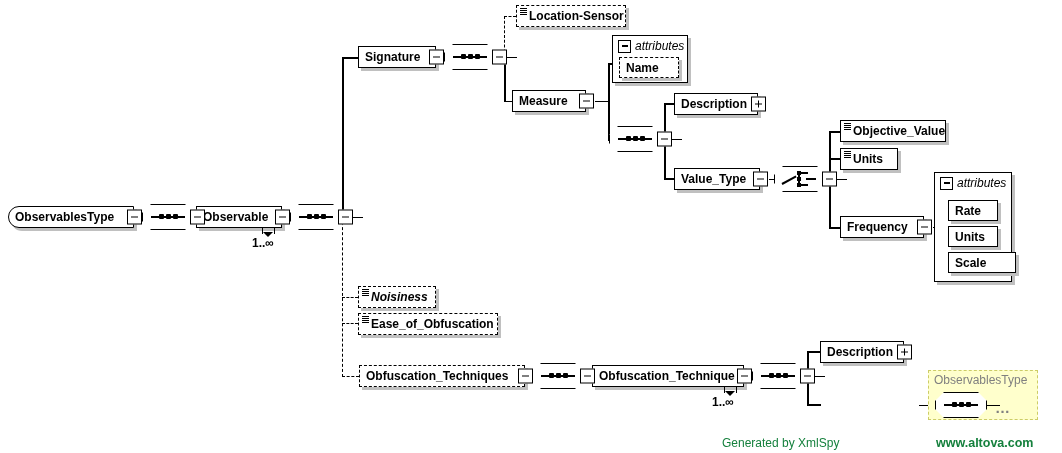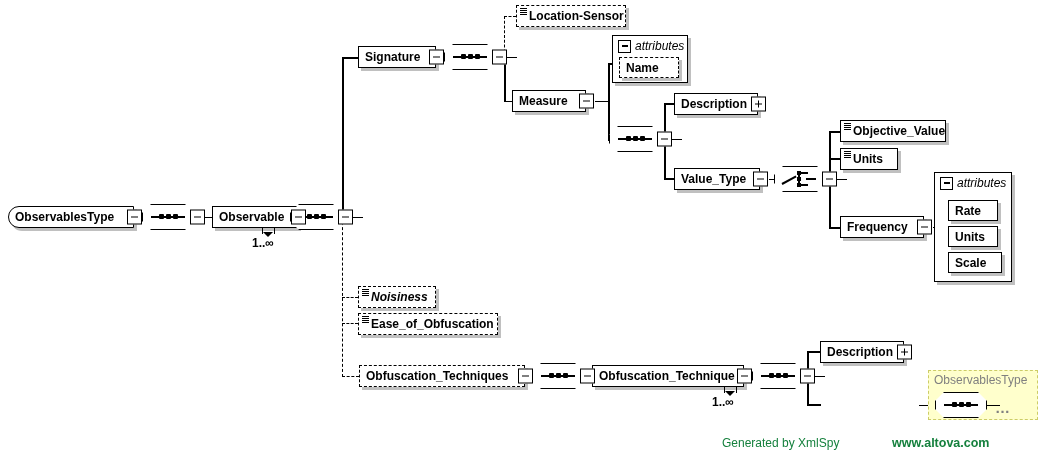--- a/index.html
+++ b/index.html
@@ -120,21 +120,21 @@
         <b></b>
         <b></b>
         <b></b>
       </div>
     <span class="exp">
         <i class="h"></i>
       </span>
   </div>
   <div class="ln hln" style="left:205px;top:216.5px;width:10px;"></div>
 
-  <div class="node solidbox sh stack" style="left:212px;top:206px;width:86px;align-items:flex-end;">
+  <div class="node solidbox sh stack" style="left:196px;top:206px;width:86px;align-items:flex-end;">
     <span class="lbl">Observable</span>
     <span class="exp">
         <i class="h"></i>
       </span>
   </div>
   <div class="occmark" style="left:262px;top:228px;"></div>
   <div class="occ" style="left:252px;top:236px;">1..∞</div>
   <div class="ln hln" style="left:291px;top:216.5px;width:11px;"></div>
 
   <div class="comp" style="left:290px;top:204px;">
@@ -315,21 +315,21 @@
         </span>
       <span>attributes</span>
     </div>
   </div>
   <div class="node solidbox sh" style="left:948px;top:200px;width:50px;height:21px;">
     <span class="lbl">Rate</span>
   </div>
   <div class="node solidbox sh" style="left:948px;top:226px;width:50px;height:21px;">
     <span class="lbl">Units</span>
   </div>
-  <div class="node solidbox sh" style="left:948px;top:252px;width:54px;height:21px;">
+  <div class="node solidbox sh" style="left:948px;top:252px;width:68px;height:21px;">
     <span class="lbl">Scale</span>
   </div>
 
   <div class="node dashbox sh hasicon" style="left:358px;top:286px;width:78px;font-style:italic;">
     <span class="txticon">
         <i></i>
         <i></i>
         <i></i>
         <i></i>
       </span>
@@ -416,15 +416,15 @@
     <div class="seqg">
         <b></b>
         <b></b>
         <b></b>
       </div>
   </div>
   <div class="ln hln" style="left:986px;top:404.5px;width:14px;"></div>
   <div class="refdots" style="left:995px;top:399px;">…</div>
 
   <div class="ftr" style="left:722px;top:436px;">Generated by XmlSpy</div>
-  <div class="ftr bold" style="left:892px;top:436px;">www.altova.com</div>
+  <div class="ftr bold" style="left:936px;top:436px;">www.altova.com</div>
 
 </div>
 
 </body></html>

